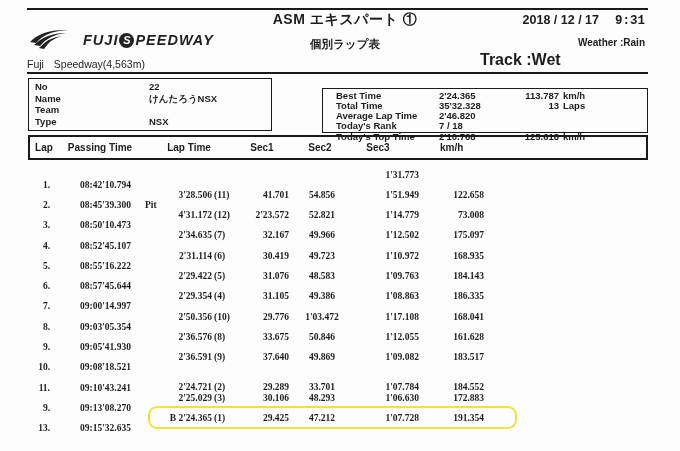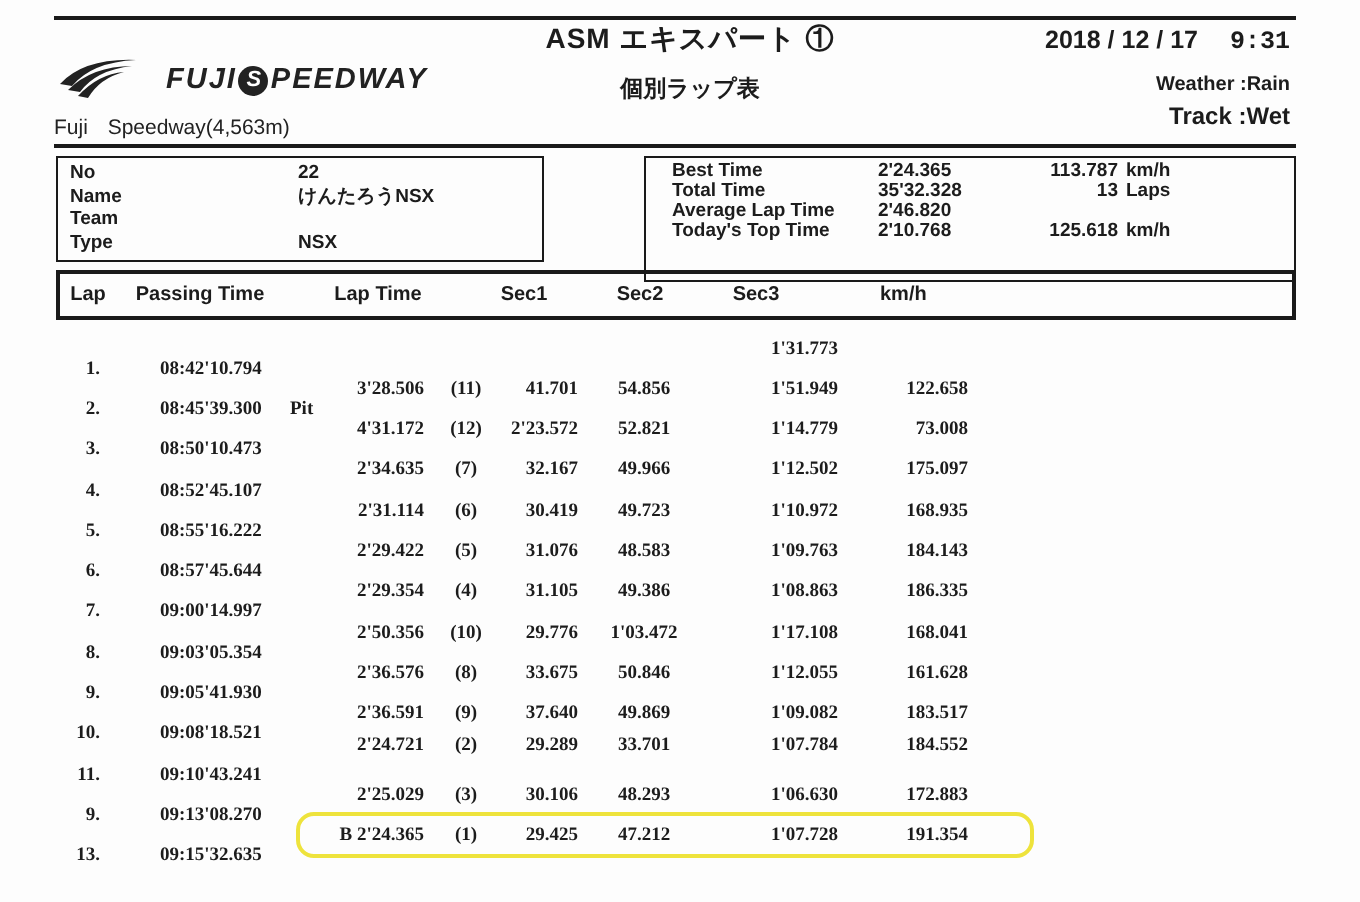--- a/index.html
+++ b/index.html
@@ -16,41 +16,41 @@
   #rule-mid { left:27px; top:72px; width:621px; }
 
   
   #title    { left:235px; top:11px; width:220px; text-align:center; font-size:14px; font-weight:bold; letter-spacing:.5px; }
   #subtitle { left:235px; top:37px; width:220px; text-align:center; font-size:11.5px; font-weight:bold; }
 
   
   #datetime { left:470px; top:13px; width:175px; text-align:right; font-size:12.5px; font-weight:bold; }
   #datetime .t { margin-left:16px;font-family:Liberation Mono, monospace; }
   #weather  { left:480px; top:37px; width:165px; text-align:right; font-size:10px; font-weight:bold; }
-  #track    { left:480px; top:51px; width:165px; text-align:right; font-size:12px; font-weight:bold; }
+  #track    { left:480px; top:51px; width:165px; font-size:16px; font-weight:bold; }
 
   
   #logo { left:28px; top:28px; display:flex; align-items:center; }
   #logo svg { display:block; margin-right:3px; }
   .logo-text { font-style:italic; font-weight:bold; font-size:14.5px; letter-spacing:1px; color:#222; white-space:nowrap; }
   .s-circle {
     display:inline-flex; align-items:center; justify-content:center;
     width:15px; height:15px; border-radius:50%; background:#222; color:#fff;
     font-size:11px; font-weight:bold; font-style:italic; margin:0 1px; vertical-align:-2px;
   }
   #course { left:27px; top:58px; font-size:10.5px; word-spacing:7px; color:#222; }
 
   
   .infobox { position:absolute; border:1.5px solid #1a1a1a; background:transparent; }
   #box-driver  { left:28px;  top:78px; width:244px; height:53px; padding:2px 0 0 6px; }
   #box-driver .row { position:relative; height:11.7px; font-size:9.5px; font-weight:bold; line-height:11.7px; }
   #box-driver .lbl { position:absolute; left:0; }
   #box-driver .val { position:absolute; left:114px; }
 
-  #box-summary { left:322px; top:78px; width:326px; height:63px; padding:1.5px 0 0 0; }
+  #box-summary { left:322px; top:88px; width:326px; height:45px; padding:1.5px 0 0 0; }
   #box-summary .row { position:relative; height:10.3px; font-size:9.5px; font-weight:bold; line-height:10.3px; }
   #box-summary .lbl   { position:absolute; left:13px; }
   #box-summary .val   { position:absolute; left:116px; }
   #box-summary .extra { position:absolute; left:150px; width:86px; text-align:right; }
   #box-summary .unit  { position:absolute; left:240px; }
 
   
   #thead { left:28px; top:135px; width:620px; height:25px; border:2px solid #1a1a1a; }
   .th { position:absolute; top:142px; font-size:10px; font-weight:bold; text-align:center; }
   #th-lap  { left:29px;  width:30px; }
@@ -62,21 +62,21 @@
   #th-kmh  { left:440px; width:60px; text-align:left; }
 
   
   #tbody { position:absolute; left:0; top:0; width:680px; height:451px; }
   .tline { position:absolute; left:0; width:680px; height:11px;font-family:Liberation Serif, serif; }
   .tc { position:absolute; font-size:9.5px; font-weight:bold; line-height:11px; white-space:nowrap; }
   .c-lap  { left:18px;  width:32px; text-align:right; }
   .c-pass { left:80px;  width:70px; text-align:left; }
   .c-pit  { left:145px; width:26px; text-align:left; }
   .c-lt   { left:125px; width:87px; text-align:right; }
-  .c-rank { left:214px; width:38px; text-align:center; }
+  .c-rank { left:214px; width:38px; text-align:left; }
   .c-s1   { left:229px; width:60px; text-align:right; }
   .c-s2   { left:292px; width:60px; text-align:center; }
   .c-s3   { left:349px; width:70px; text-align:right; }
   .c-kmh  { left:414px; width:70px; text-align:right; }
 
   
   #best-box {
     left:148px; top:406px; width:369px; height:23px;
     border:2.5px solid #eee33c; border-radius:9px; background:transparent;
   }
@@ -143,20 +143,24 @@
         <span class="lbl">Total Time</span>
         <span class="val">35'32.328</span>
         <span class="extra">13</span>
         <span class="unit">Laps</span>
       </div>
       <div class="row">
         <span class="lbl">Average Lap Time</span>
         <span class="val">2'46.820</span>
       </div>
       <div class="row">
+        <span class="lbl">Today's Rank</span>
+        <span class="val">7 / 18</span>
+      </div>
+      <div class="row">
         <span class="lbl">Today's Top Time</span>
         <span class="val">2'10.768</span>
         <span class="extra">125.618</span>
         <span class="unit">km/h</span>
       </div>
     </div>
 
   <div class="abs" id="thead"></div>
   <span class="th" id="th-lap">Lap</span>
   <span class="th" id="th-pass">Passing Time</span>
@@ -278,21 +282,21 @@
         <span class="tc c-rank">(9)</span>
         <span class="tc c-s1">37.640</span>
         <span class="tc c-s2">49.869</span>
         <span class="tc c-s3">1'09.082</span>
         <span class="tc c-kmh">183.517</span>
       </div>
       <div class="tline" style="top: 362.35px;">
         <span class="tc c-lap">10.</span>
         <span class="tc c-pass">09:08'18.521</span>
       </div>
-      <div class="tline" style="top: 368px;">
+      <div class="tline" style="top: 382px;">
         <span class="tc c-lt">2'24.721</span>
         <span class="tc c-rank">(2)</span>
         <span class="tc c-s1">29.289</span>
         <span class="tc c-s2">33.701</span>
         <span class="tc c-s3">1'07.784</span>
         <span class="tc c-kmh">184.552</span>
       </div>
       <div class="tline" style="top: 382.65px;">
         <span class="tc c-lap">11.</span>
         <span class="tc c-pass">09:10'43.241</span>

